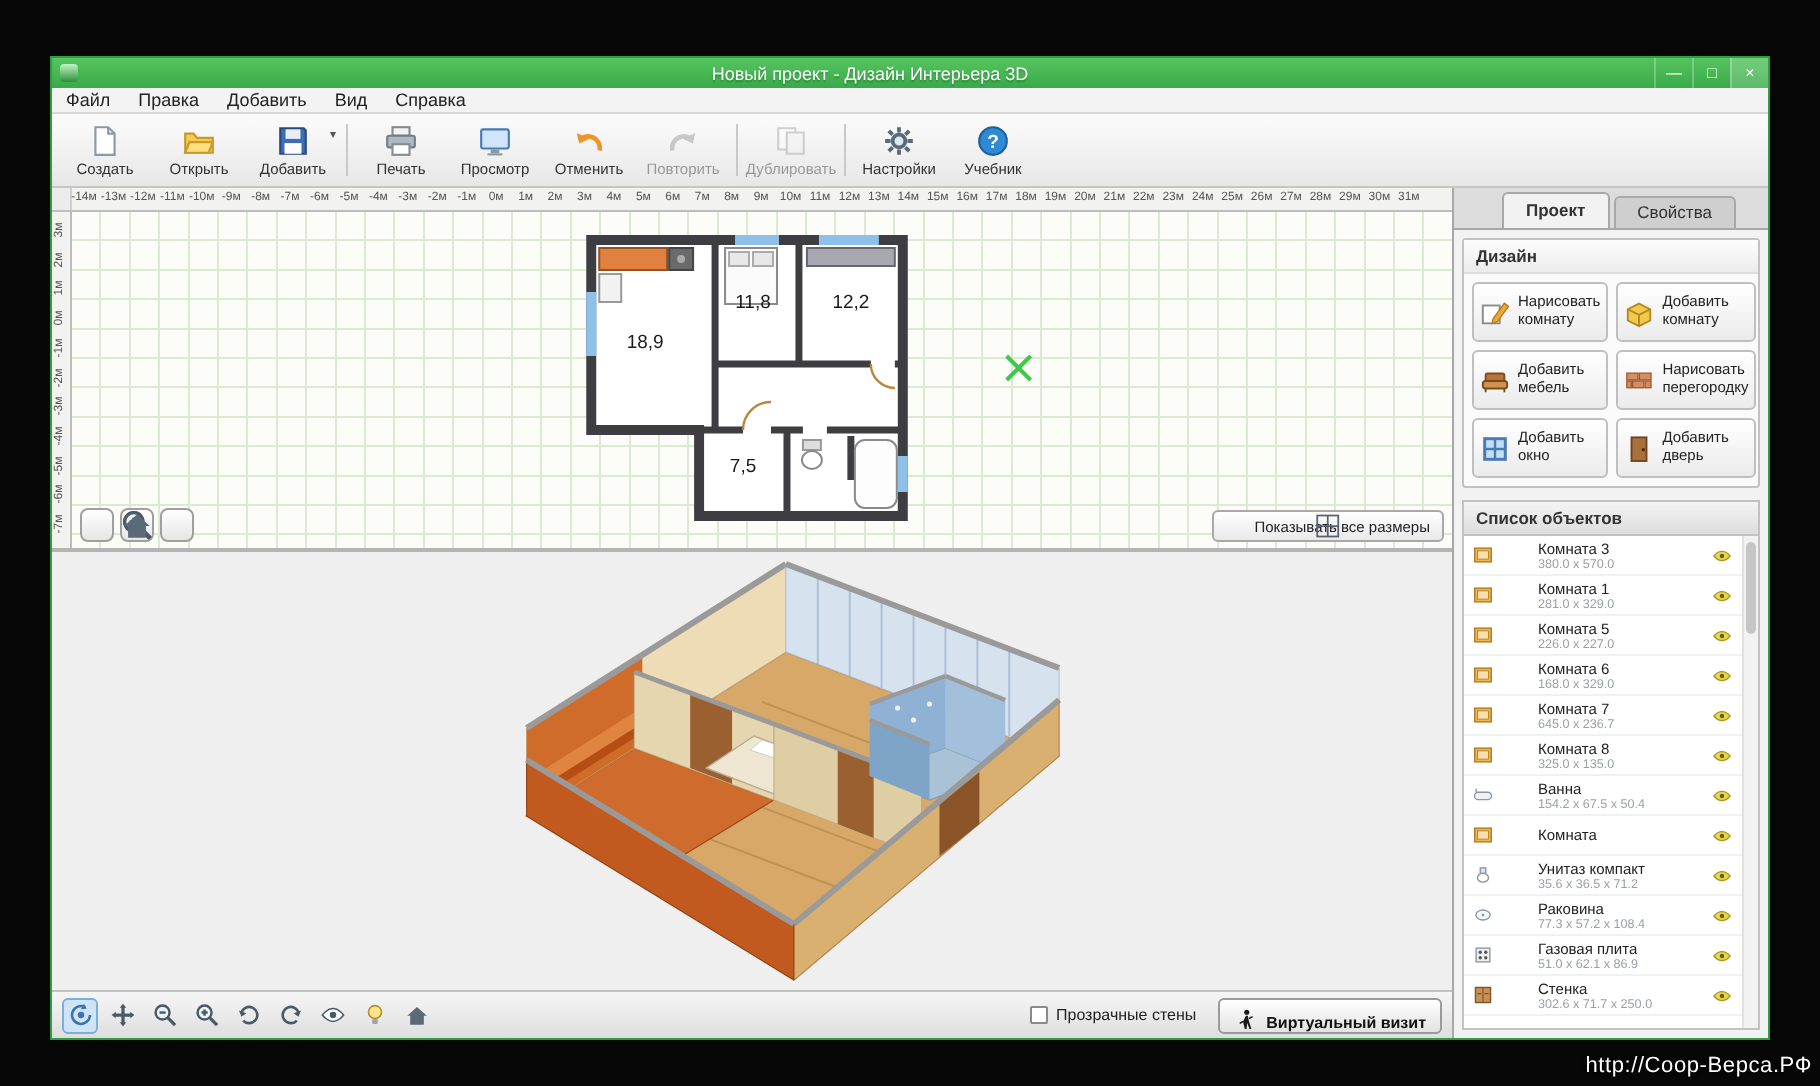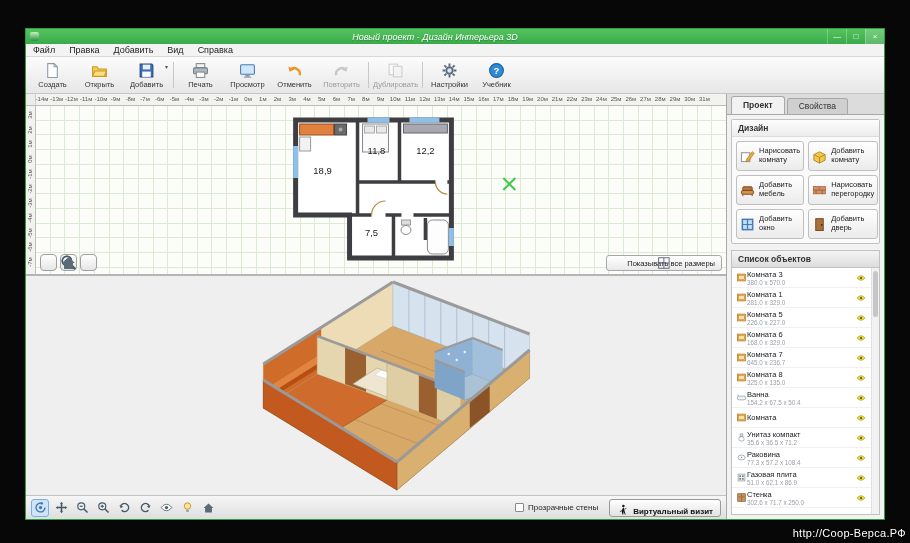--- a/index.html
+++ b/index.html
@@ -6,21 +6,21 @@
   html,body { width:910px; height:543px; overflow:hidden; }
   body { background:#070707; position:relative; font-family:"Liberation Sans", sans-serif; }
 
   .window { position:absolute; left:25px; top:28px; width:860px; height:492px;
             border:1px solid #2f9e43; background:#e9e9e9; display:flex; flex-direction:column; }
 
   
   .titlebar { height:15px; background:linear-gradient(#55c45f,#3aa94a); display:flex; align-items:center;
               color:#fff; font-size:9px; flex:0 0 auto; }
   .app-icon { width:9px; height:9px; margin:0 4px; background:linear-gradient(#bff3c4,#2e8f3c); border-radius:2px; }
-  .title { flex:1; text-align:center; text-shadow:0 1px 1px rgba(0,0,0,.25);font-style:italic; }
+  .title { flex:1; text-align:center; text-shadow:0 1px 1px rgba(0,0,0,.25); }
   .win-controls { display:flex; height:100%; }
   .win-btn { width:19px; height:100%; display:flex; align-items:center; justify-content:center;
              font-size:8px; color:#fff; border-left:1px solid rgba(255,255,255,.25); cursor:default; }
   .win-btn.close { background:rgba(255,255,255,.18); }
 
   
   .menubar { height:13px; background:#f3f3f3; border-bottom:1px solid #d8d8d8; display:flex; align-items:center;
              font-size:9px; color:#222; flex:0 0 auto; }
   .menu-item { padding:0 7px; height:100%; display:flex; align-items:center; }
 
@@ -84,36 +84,36 @@
   .vt-btn { height:18px; display:flex; align-items:flex-end; gap:4px; padding:0 7px; border:1px solid #9a9a9a;
             border-radius:3px; background:linear-gradient(#ffffff,#e2e2e2); font-size:8px; font-weight:bold;
             color:#111; font-family:inherit; }
   .vt-btn .ic { width:12px; height:12px; }
 
   
   .panel { width:158px; border-left:1px solid #a8a8a8; background:#e5e5e5; display:flex; flex-direction:column; }
   .tabs { height:20px; display:flex; align-items:flex-end; padding:0 4px; gap:2px; background:#dcdcdc; }
   .tab { height:16px; line-height:15px; padding:0 11px; font-size:8.5px; color:#333; background:#cfcfcf;
          border:1px solid #a8a8a8; border-bottom:none; border-radius:3px 3px 0 0; }
-  .tab.active { background:#f2f2f2; height:18px; line-height:17px; font-weight:bold; }
+  .tab.active { background:#f2f2f2; height:18px; line-height:17px; font-weight:bold;margin-left:20px; }
   .panel-body { flex:1; background:#f2f2f2; border-top:1px solid #a8a8a8; padding:4px; display:flex;
                 flex-direction:column; min-height:0; }
   .groupbox { border:1px solid #c2c2c2; border-radius:2px; background:#fafafa; flex:0 0 auto; }
   .group-title { font-size:8.5px; font-weight:bold; color:#333; padding:3px 6px;
                  background:linear-gradient(#fdfdfd,#ececec); border-bottom:1px solid #ddd; }
   .design-grid { display:grid; grid-template-columns:1fr 1fr; gap:4px; padding:4px; }
   .design-btn { display:flex; align-items:center; gap:4px; min-height:30px; padding:2px 3px; text-align:left;
                 background:linear-gradient(#ffffff,#ebebeb); border:1px solid #bfbfbf; border-radius:3px;
                 font-size:7.5px; color:#222; line-height:1.15; font-family:inherit; }
   .design-btn .ic { width:15px; height:15px; flex:0 0 auto; }
   .list-header { margin-top:6px; background:linear-gradient(#f4f4f4,#dddddd); border:1px solid #c2c2c2;
                  font-size:8.5px; font-weight:bold; color:#333; padding:3px 6px; flex:0 0 auto; }
   .obj-list { background:#fff; border:1px solid #c2c2c2; border-top:none; flex:1; overflow:hidden;
               position:relative; padding-right:8px; }
-  .obj-row { display:flex; align-items:center; gap:0; height:20px; padding:0 4px;
+  .obj-row { display:flex; align-items:center; gap:22px; height:20px; padding:0 4px;
              border-bottom:1px solid #f1f1f1; }
   .obj-row .ic { width:11px; height:11px; flex:0 0 auto; }
   .obj-info { flex:1; min-width:0; }
   .obj-name { font-size:7.5px; color:#222; white-space:nowrap; overflow:hidden; }
   .obj-dims { font-size:6.3px; color:#9aa0a8; white-space:nowrap; }
   .eye { width:12px; height:10px; flex:0 0 auto; }
   .eye svg { width:100%; height:100%; display:block; }
   .list-scroll { position:absolute; right:0; top:0; bottom:0; width:8px; background:#f2f2f2; border-left:1px solid #e0e0e0; }
   .list-thumb { position:absolute; left:1px; right:1px; top:3px; height:46px; background:#c6c6c6; border-radius:3px; }
 

